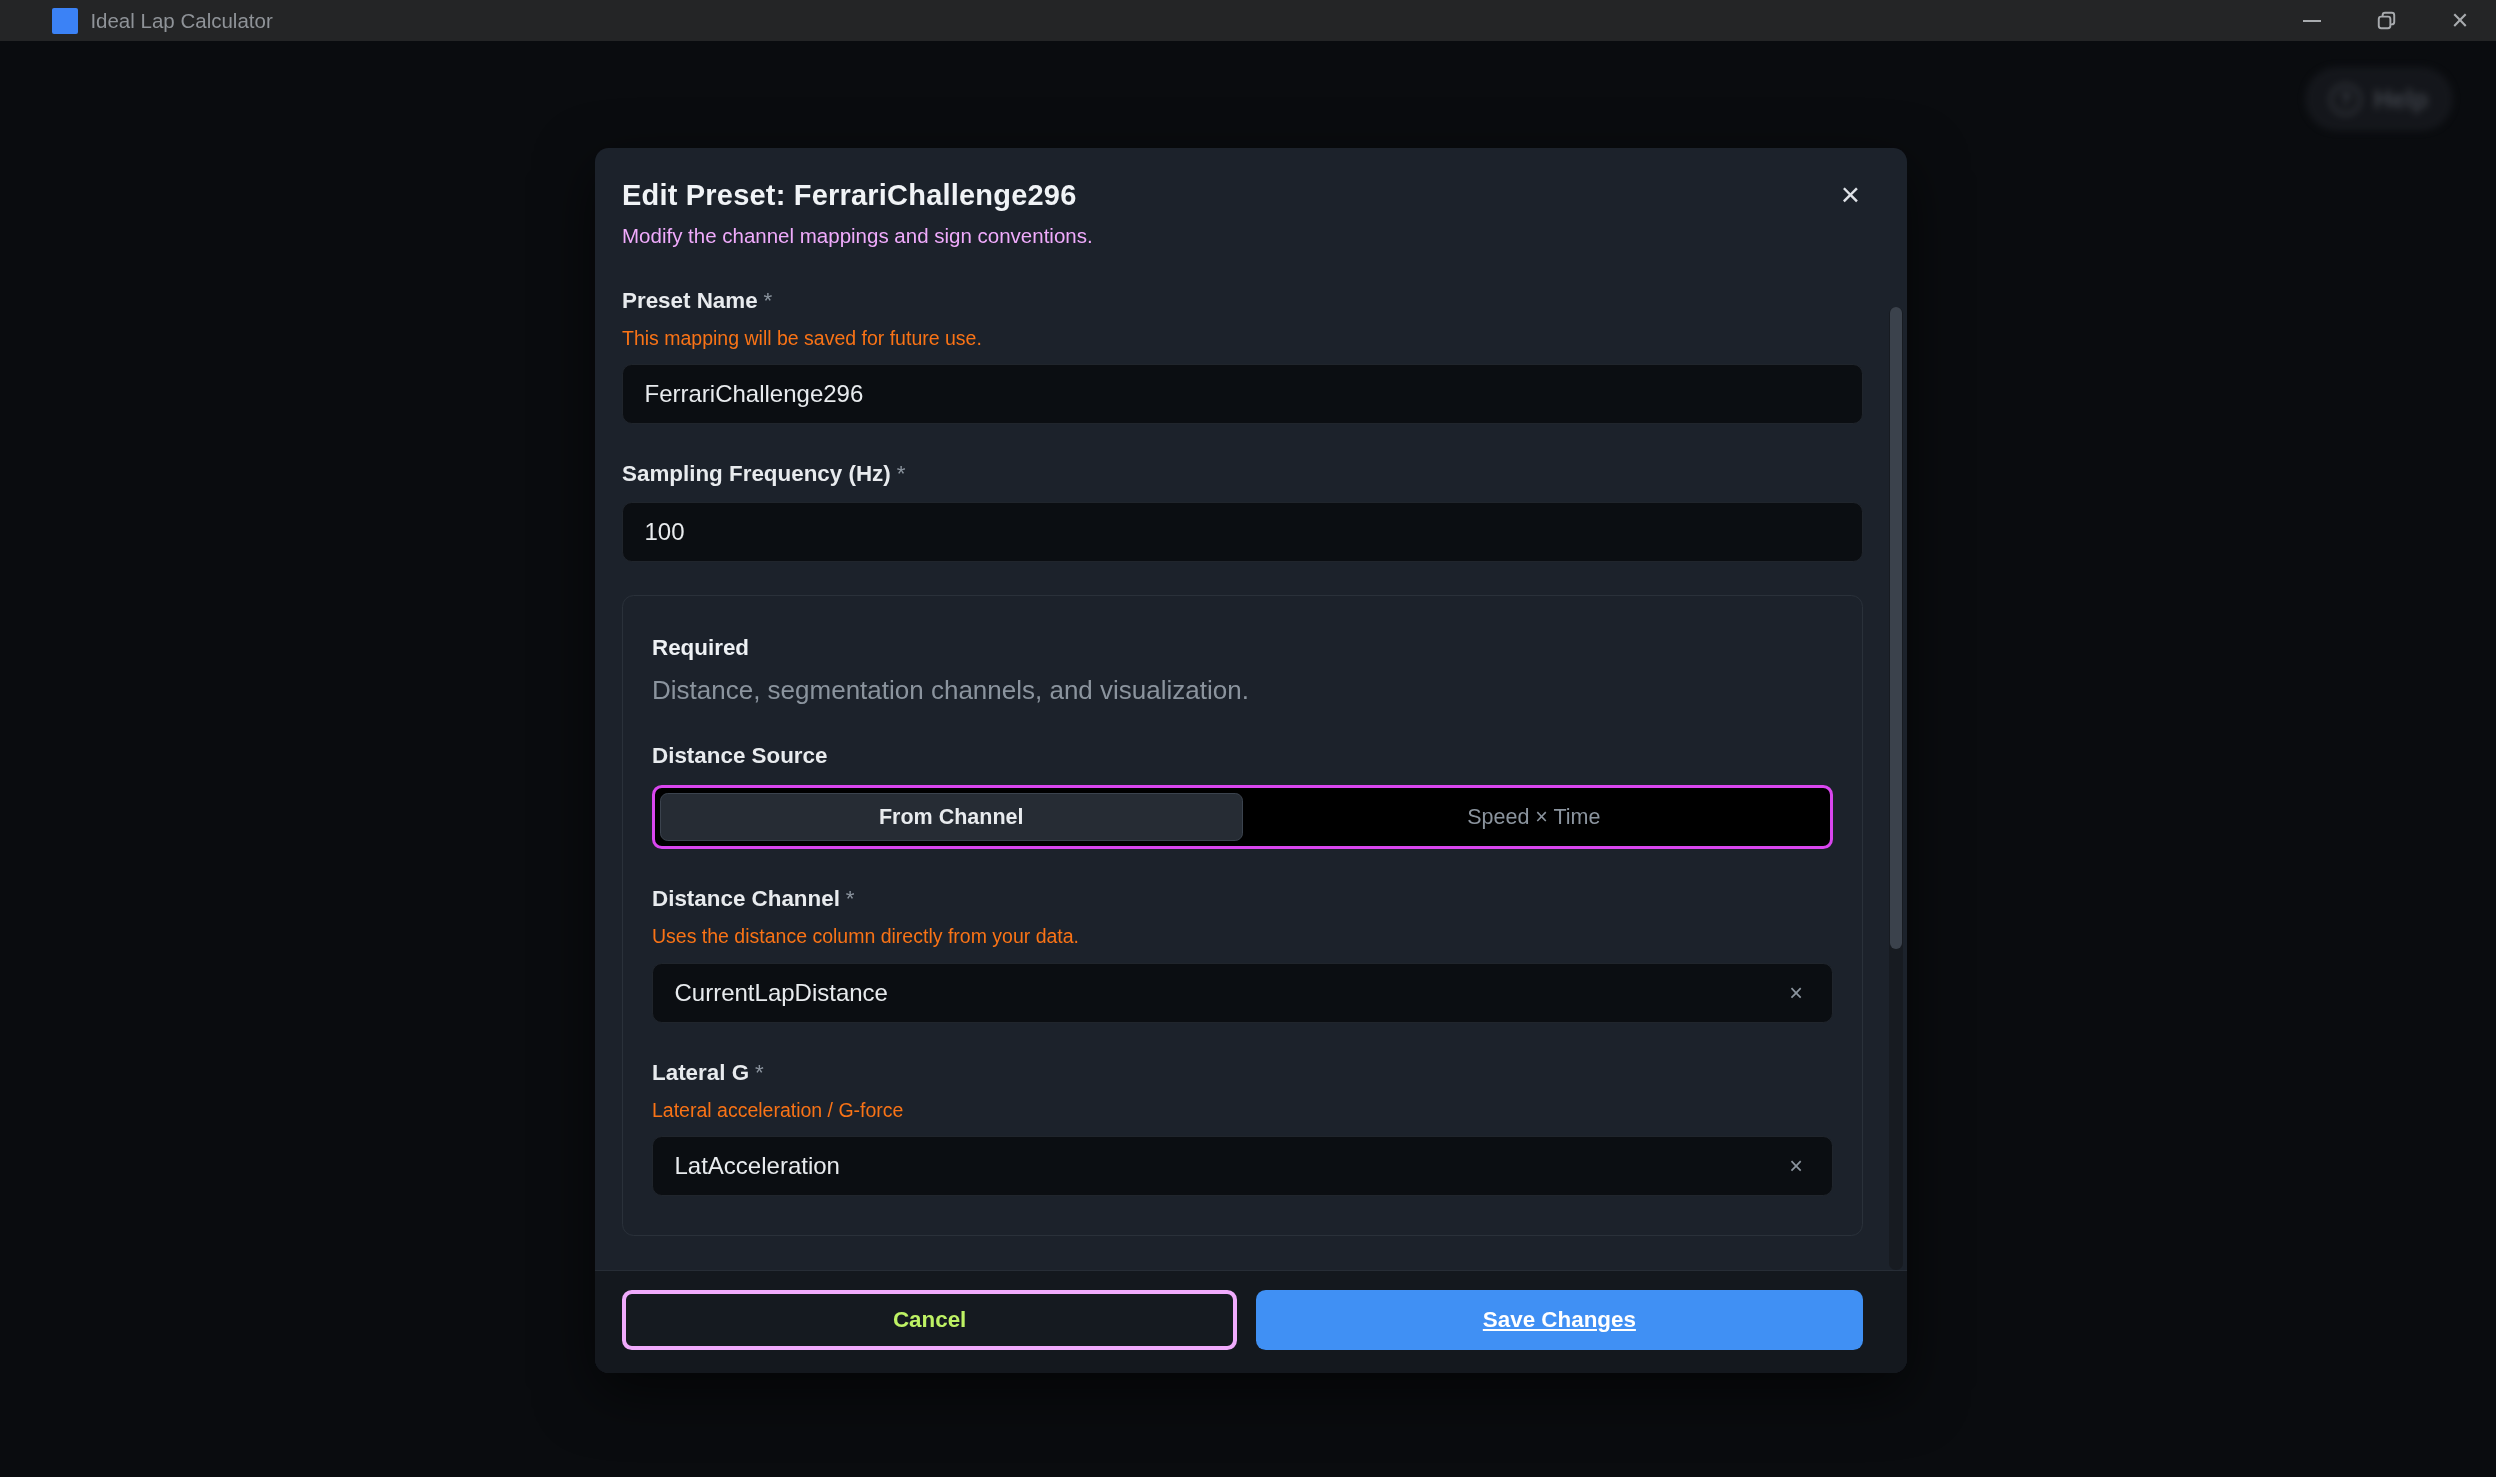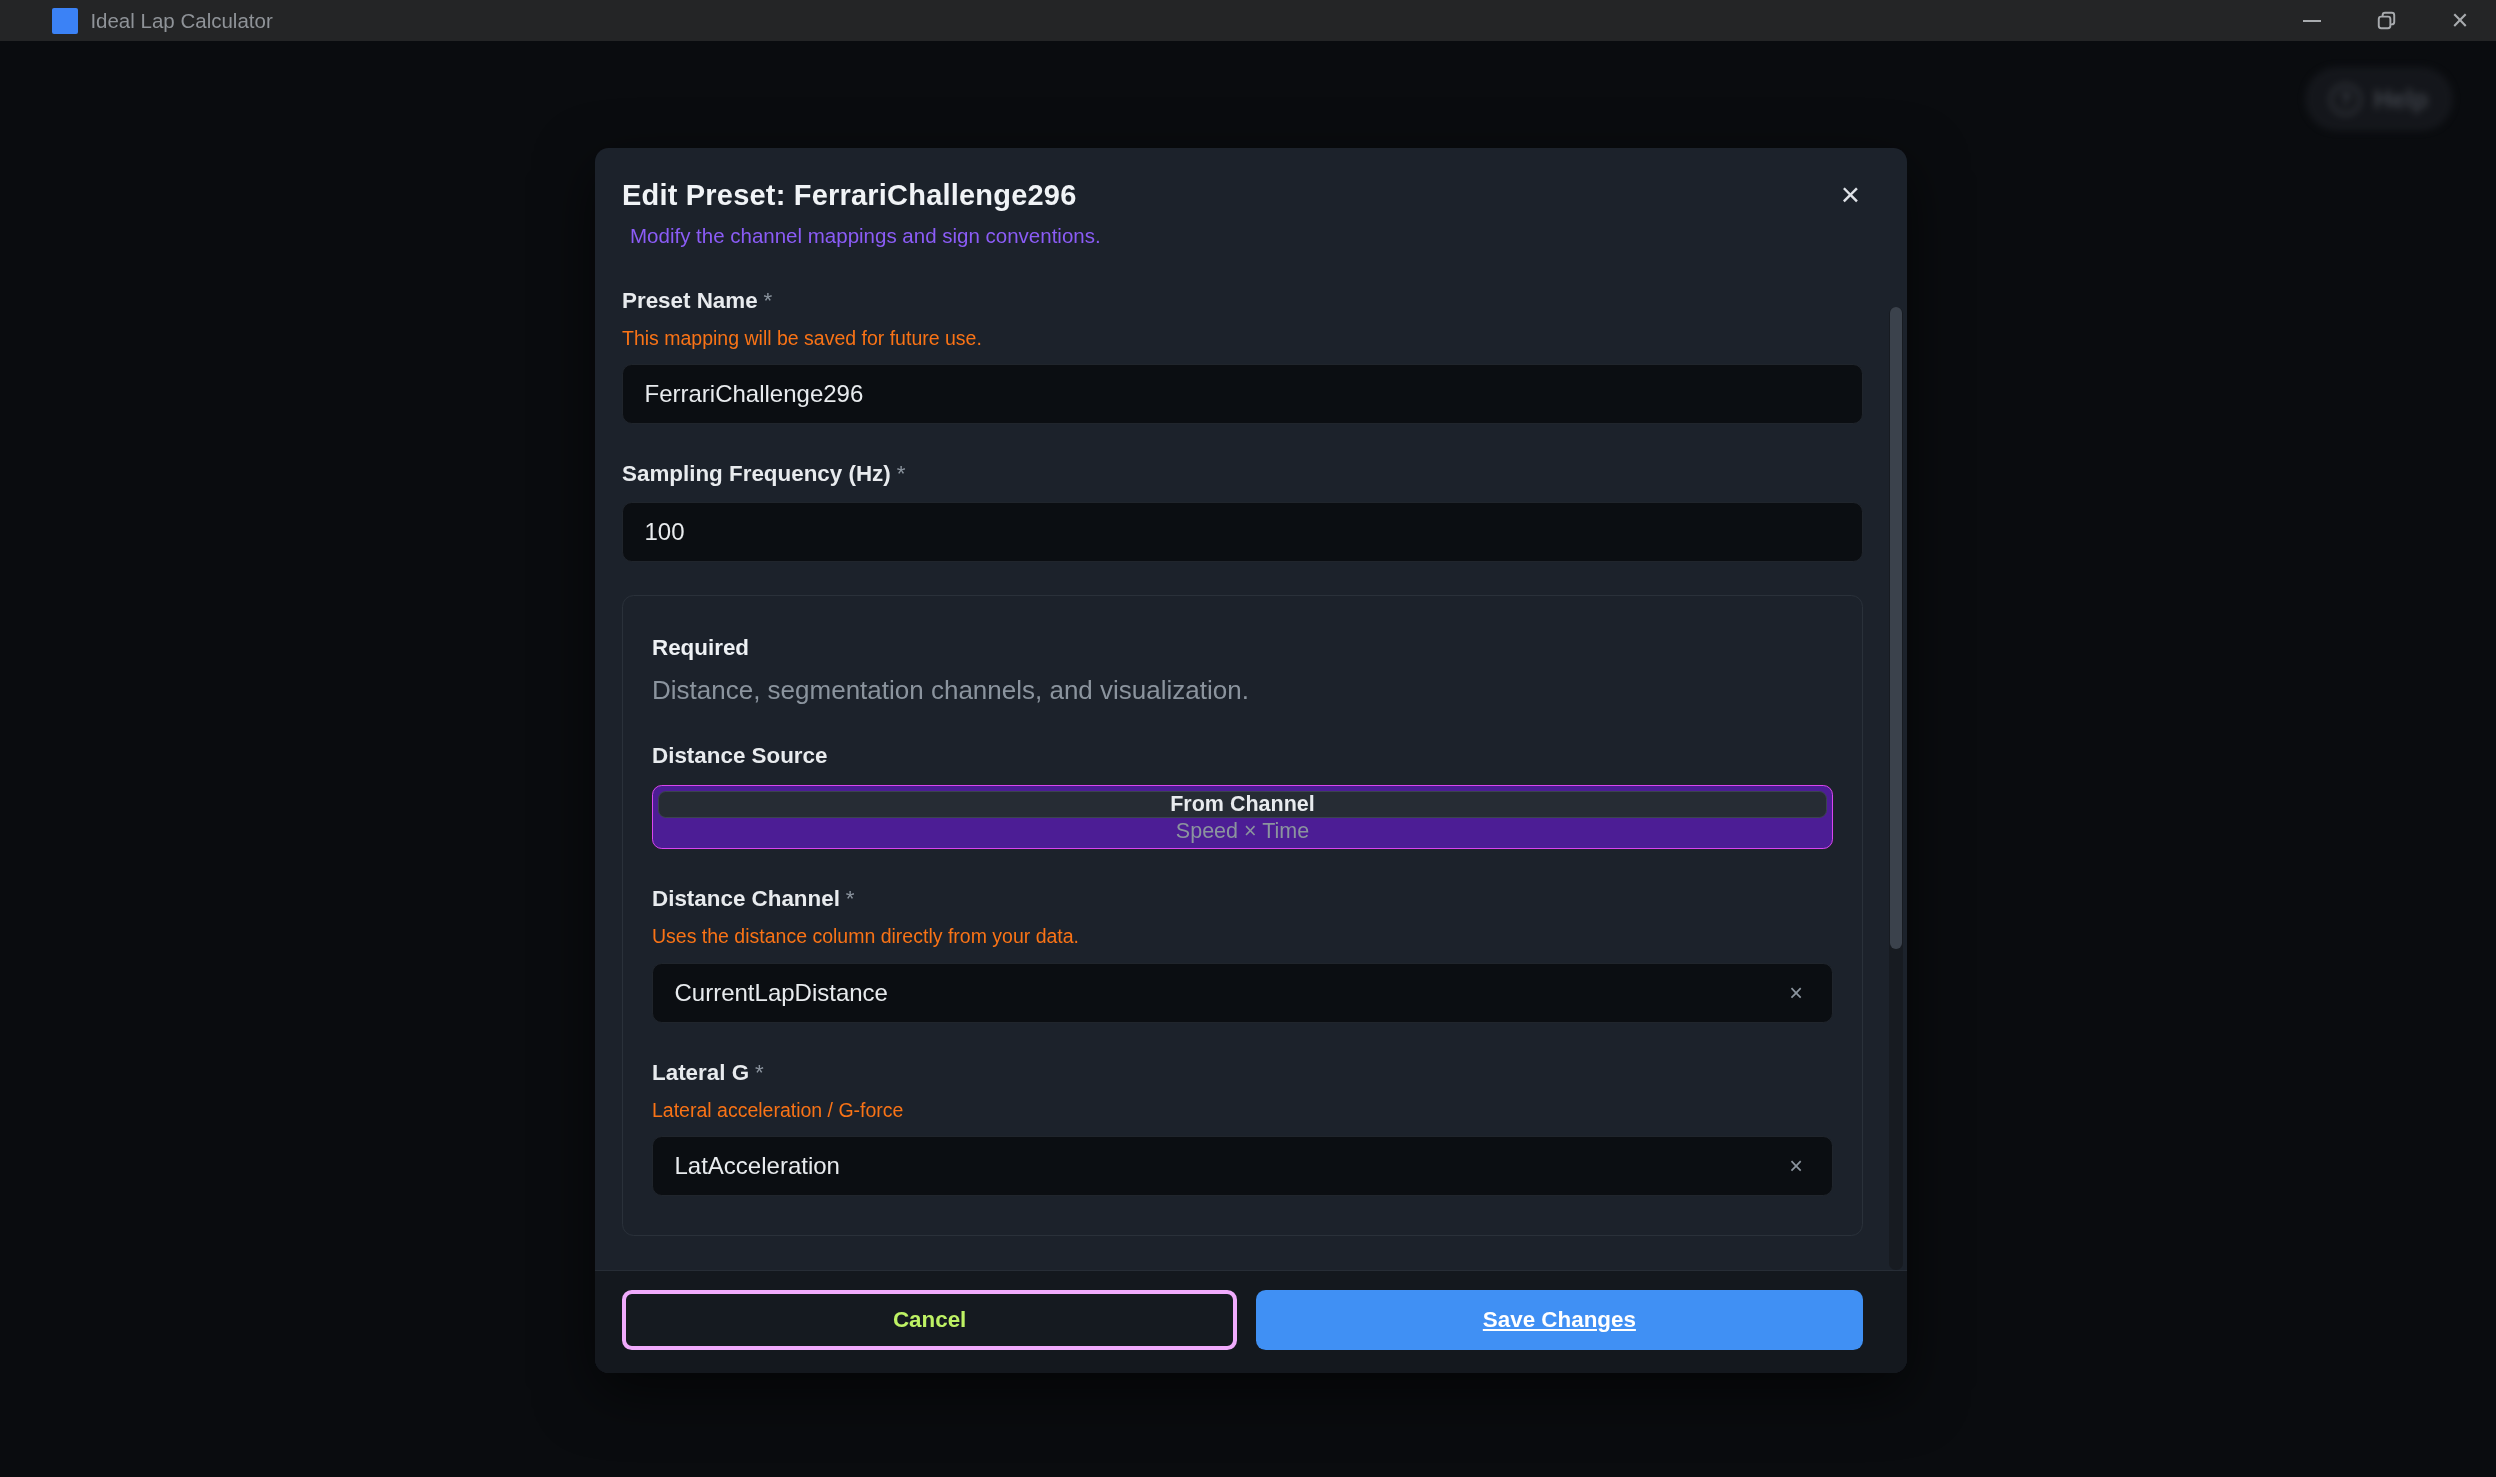--- a/index.html
+++ b/index.html
@@ -49,21 +49,21 @@
   .modal {
     position:absolute; left:595px; top:107px;
     width:1312px; height:1225px;
     background:#1c222b; border-radius:13.7px;
     box-shadow:0 19.5px 59px rgba(0,0,0,.6);
     display:flex; flex-direction:column;
     color:#e8ebee;
   }
   .modal-header { position:relative; height:130px; padding:31px 43px 0 27px; flex:0 0 auto; }
   .modal-title { font-size:29px; font-weight:700; color:#f0f3f6; letter-spacing:0.2px; }
-  .modal-subtitle { margin-top:11.7px; font-size:20.5px; color:#8b5cf6;margin-left:8px; }
+  .modal-subtitle { margin-top:11.7px; font-size:20.5px; color:#f0abfc; }
   .modal-close {
     position:absolute; top:25px; right:35px;
     width:43px; height:43px; display:flex; align-items:center; justify-content:center;
     color:#dfe3e8; font-size:33px; font-weight:300; line-height:1;
     background:transparent; border:none; cursor:pointer;
   }
 
   .modal-body {
     flex:1 1 auto; overflow:hidden; position:relative;
     padding:9.8px 44px 0 27px;
@@ -85,22 +85,22 @@
   .section-box {
     margin-top:33px;
     border:1px solid #2a313a; border-radius:11.7px;
     padding:39px 29px 39px 29px;
   }
   .section-title { font-size:22.4px; font-weight:700; color:#eef1f4; }
   .section-subtitle { margin-top:13.7px; font-size:26px; color:#8b949e; }
 
   .segmented {
     margin-top:16.6px; height:64px; width:100%;
-    background:#4c1d95; border:1px solid #d946ef; border-radius:9.8px;
-    padding:4.9px; display:flex;flex-direction:column;
+    background:#000000; border:3px solid #d946ef; border-radius:9.8px;
+    padding:4.9px; display:flex;
   }
   .segment {
     flex:1; display:flex; align-items:center; justify-content:center;
     border-radius:7.8px; font-size:21.5px; cursor:pointer;
   }
   .segment.selected {
     background:#262c34; border:1px solid #3b434e;
     color:#e8ebee; font-weight:700;
   }
   .segment.unselected { color:#8b949e; background:transparent; border:1px solid transparent; }

